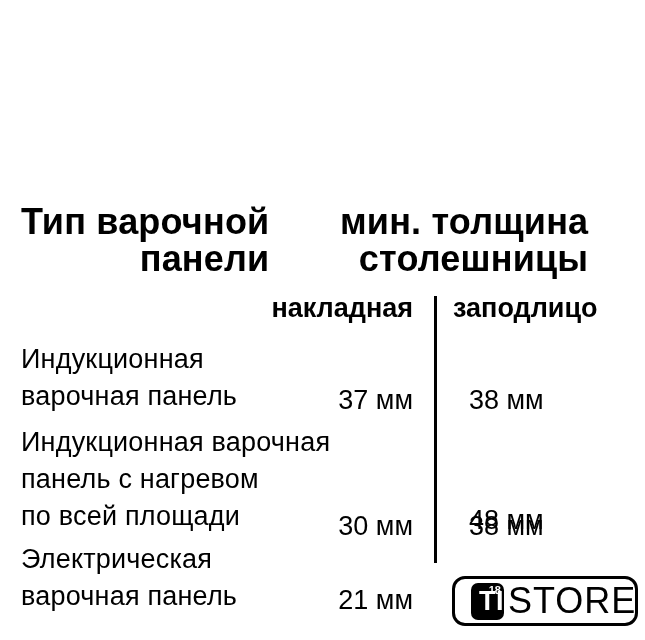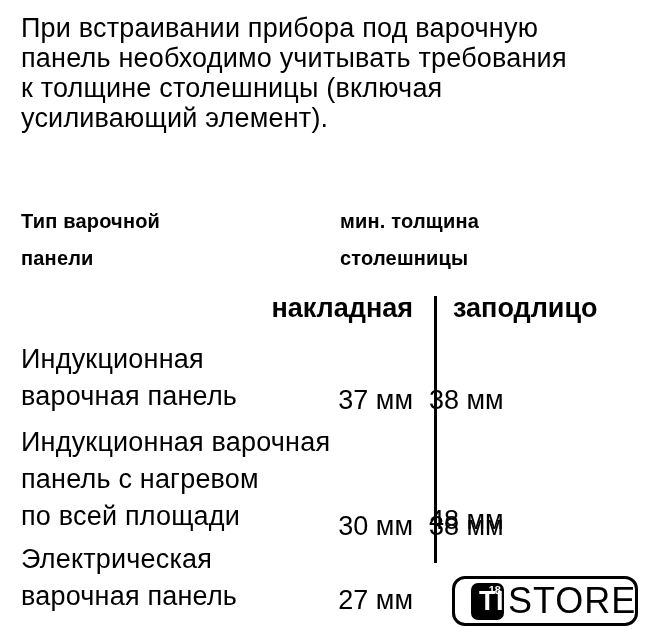--- a/index.html
+++ b/index.html
@@ -26,24 +26,25 @@
     width: 612px;
     font-size: 27px;
     line-height: 30px;
     letter-spacing: 0.2px;
   }
 
   
   .col-header {
     position: absolute;
     top: 203px;
-    font-size: 20px;
+    font-size: 36px;
     line-height: 37px;
     font-weight: bold;
     letter-spacing: 0.2px;
+    text-align: right;
   }
   .col-header.first { left: 21px; }
   .col-header.second { left: 340px; }
 
   
   .subheader {
     position: absolute;
     top: 293px;
     left: 21px;
     width: 604px;
@@ -94,21 +95,21 @@
   .trow .v1 {
     position: absolute;
     right: 212px;
     bottom: 0;
     font-size: 27px;
     line-height: 29px;
     white-space: nowrap;
   }
   .trow .v2 {
     position: absolute;
-    left: 408px;
+    left: 448px;
     bottom: 0;
     font-size: 27px;
     line-height: 29px;
     white-space: nowrap;
   }
 
   
   .watermark {
     position: absolute;
     left: 452px;
@@ -152,24 +153,20 @@
     letter-spacing: 1px;
     color: #000000;
     line-height: 1;
   }
 </style>
 </head>
 <body>
 
 <div class="page">
 
-  <div class="intro prewrap">При встраивании прибора под варочную
-панель необходимо учитывать требования
-к толщине столешницы (включая
-усиливающий элемент).</div>
 
   <div class="col-header first prewrap">Тип варочной
 панели</div>
 
   <div class="col-header second prewrap">мин. толщина
 столешницы</div>
 
   <div class="subheader">
     <div class="overlay-h">накладная</div>
     <div class="flush-h">заподлицо</div>
@@ -194,21 +191,21 @@
     </div>
 
     <div class="trow">
       <div class="v1">30 мм</div>
       <div class="v2">38 мм</div>
     </div>
 
     <div class="trow">
       <div class="label prewrap">Электрическая
 варочная панель</div>
-      <div class="v1">27 мм</div>
+      <div class="v1">21 мм</div>
     </div>
 
   </div>
 
   <div class="watermark">
     <div class="ti-box">
       <span>TI</span>
       <span class="ti-sup">18</span>
     </div>
     <div class="store-label">STORE</div>

